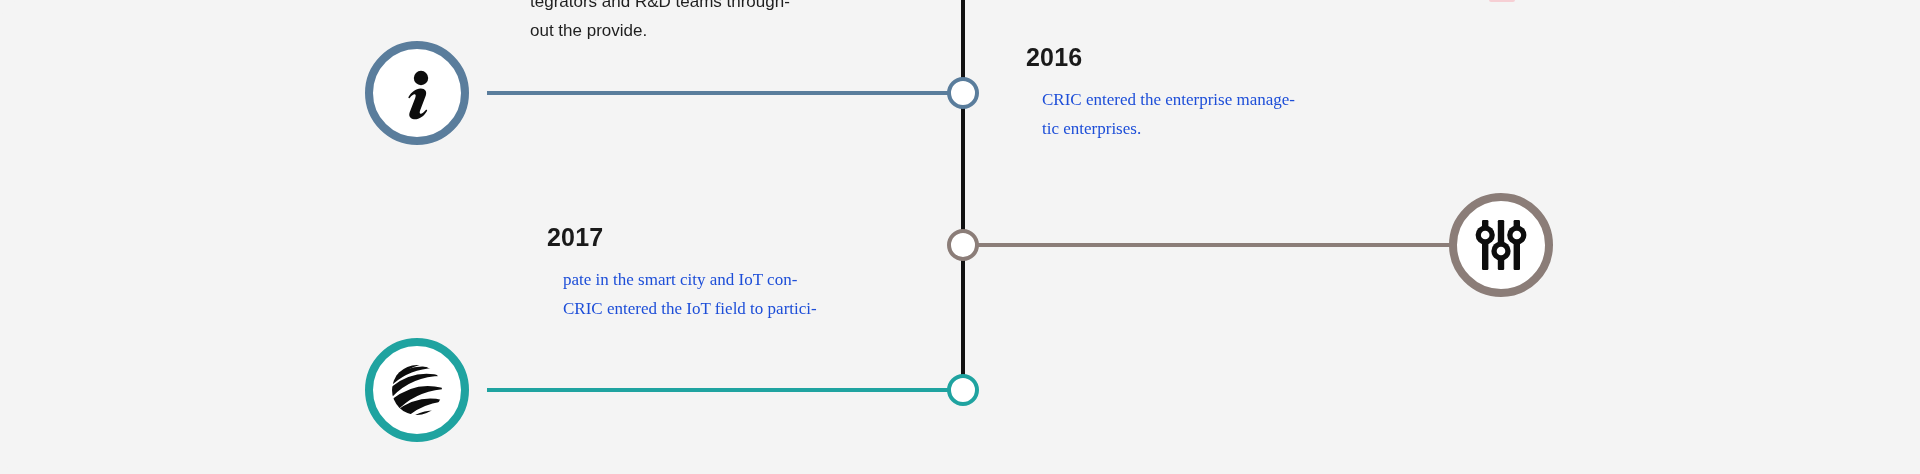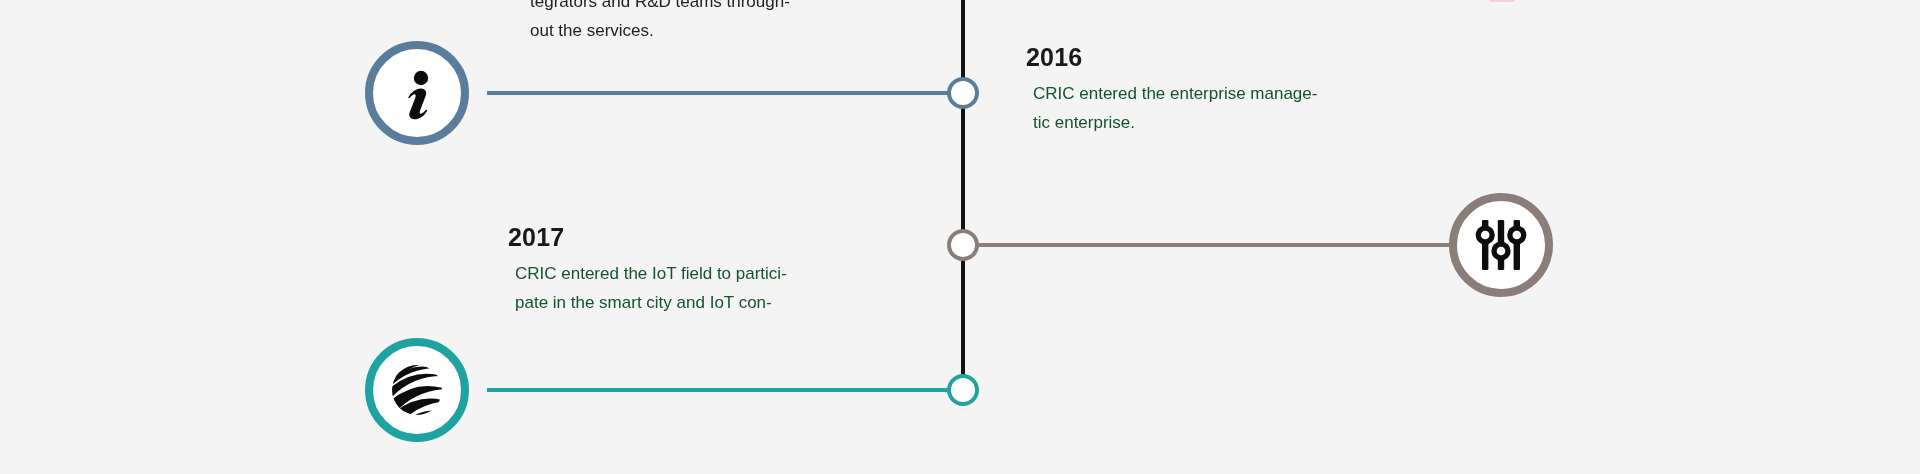--- a/index.html
+++ b/index.html
@@ -75,24 +75,25 @@
     font-size: 25px;
     font-weight: bold;
     color: #1a1a1a;
     letter-spacing: 0.2px;
     margin: 0 0 10px 0;
     line-height: 1;
   }
   .entry-body {
     font-size: 17px;
     line-height: 28.5px;
-    color: #14532d;
-    margin: 7px;
+    color: #1d4ed8;
+    margin: 16px;
     text-align: justify;
     text-justify: inter-word;
+    font-family: Liberation Serif, serif;
   }
   .entry-body.right-al { text-align: justify; }
 
   
   .clipped {
     position: absolute;
     font-size: 17px;
     line-height: 28.5px;
     color: #1f1f1f;
     text-align: justify;
@@ -110,21 +111,21 @@
 <body>
 
 <div id="stage">
 
   <div class="top-sliver" style="left:1489px; top:-2px; width:26px; height:4px;"></div>
 
   <div class="spine" style="top:-4px; height:394px;"></div>
 
   <div class="clipped" style="left:530px; top:-12px; width:345px;">
     <div>tegrators and R&amp;D teams through-</div>
-    <div>out the services.</div>
+    <div>out the provide.</div>
   </div>
 
   <div class="rail" style="left:487px; top:91px; width:476px; background:#5a7d9c;"></div>
 
   <div class="node" style="left:947px; top:77px; border-color:#5a7d9c;"></div>
 
   <div class="medallion" style="left:365px; top:41px; border-color:#5a7d9c;">
     <span>
       <svg width="58" height="58" viewBox="0 0 58 58" aria-hidden="true">
         <circle cx="33" cy="14" r="7.2" fill="#0d0d0d"></circle>
@@ -134,21 +135,21 @@
                  c0.5 -0.9 -0.6 -1.6 -1.2 -0.8 c-2.2 2.6 -4.2 4.0 -5.4 3.6
                  c-0.9 -0.3 -0.9 -1.5 -0.2 -3.5 l5.6 -14.8 c1.4 -3.9 -0.8 -7.1 -5.3 -6.9 z" fill="#0d0d0d"></path>
       </svg>
     </span>
   </div>
 
   <div class="entry" style="left:1026px; top:45px; width:398px;">
     <div class="entry-year">2016</div>
     <div class="entry-body">
       <div>CRIC  entered  the  enterprise  manage-</div>
-      <div>tic enterprise.</div>
+      <div>tic enterprises.</div>
     </div>
   </div>
 
   <div class="rail" style="left:975px; top:243px; width:480px; background:#8b7d78;"></div>
 
   <div class="node" style="left:947px; top:229px; border-color:#8b7d78;"></div>
 
   <div class="medallion" style="left:1449px; top:193px; border-color:#8b7d78;">
     <span>
       <svg width="56" height="56" viewBox="0 0 56 56" aria-hidden="true">
@@ -164,25 +165,25 @@
         </g>
         <g fill="#ffffff">
           <circle cx="12.2" cy="18" r="4.3"></circle>
           <circle cx="28" cy="34" r="4.3"></circle>
           <circle cx="43.8" cy="18" r="4.3"></circle>
         </g>
       </svg>
     </span>
   </div>
 
-  <div class="entry" style="left:508px; top:225px; width:345px;">
+  <div class="entry" style="left:547px; top:225px; width:345px;">
     <div class="entry-year">2017</div>
     <div class="entry-body right-al">
+      <div>pate  in  the  smart  city  and  IoT  con-</div>
       <div>CRIC entered the IoT field to partici-</div>
-      <div>pate  in  the  smart  city  and  IoT  con-</div>
     </div>
   </div>
 
   <div class="rail" style="left:487px; top:388px; width:476px; background:#1fa3a0;"></div>
 
   <div class="node" style="left:947px; top:374px; border-color:#1fa3a0;"></div>
 
   <div class="medallion" style="left:365px; top:338px; border-color:#1fa3a0;">
     <span>
       <svg width="58" height="58" viewBox="0 0 58 58" aria-hidden="true">

